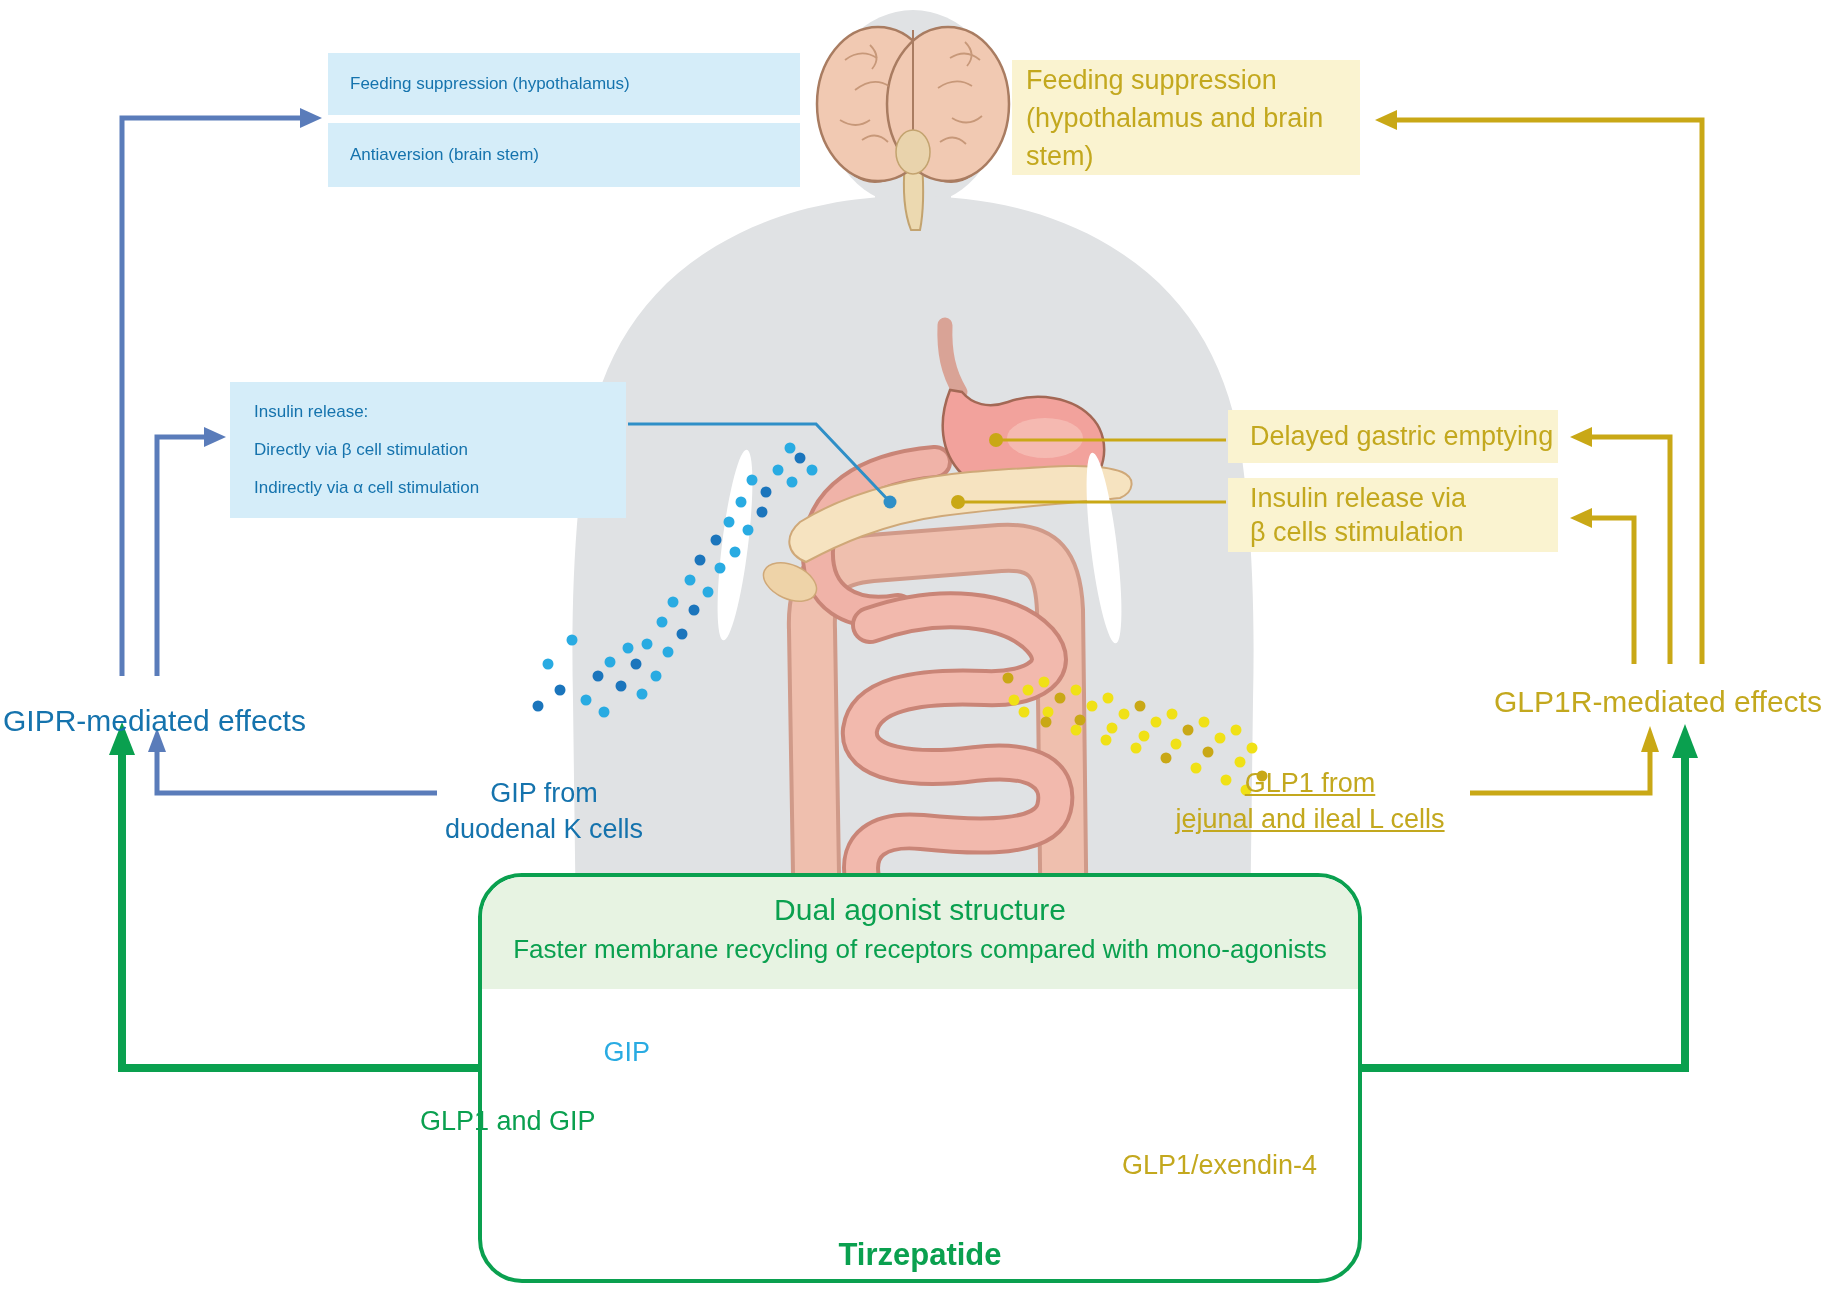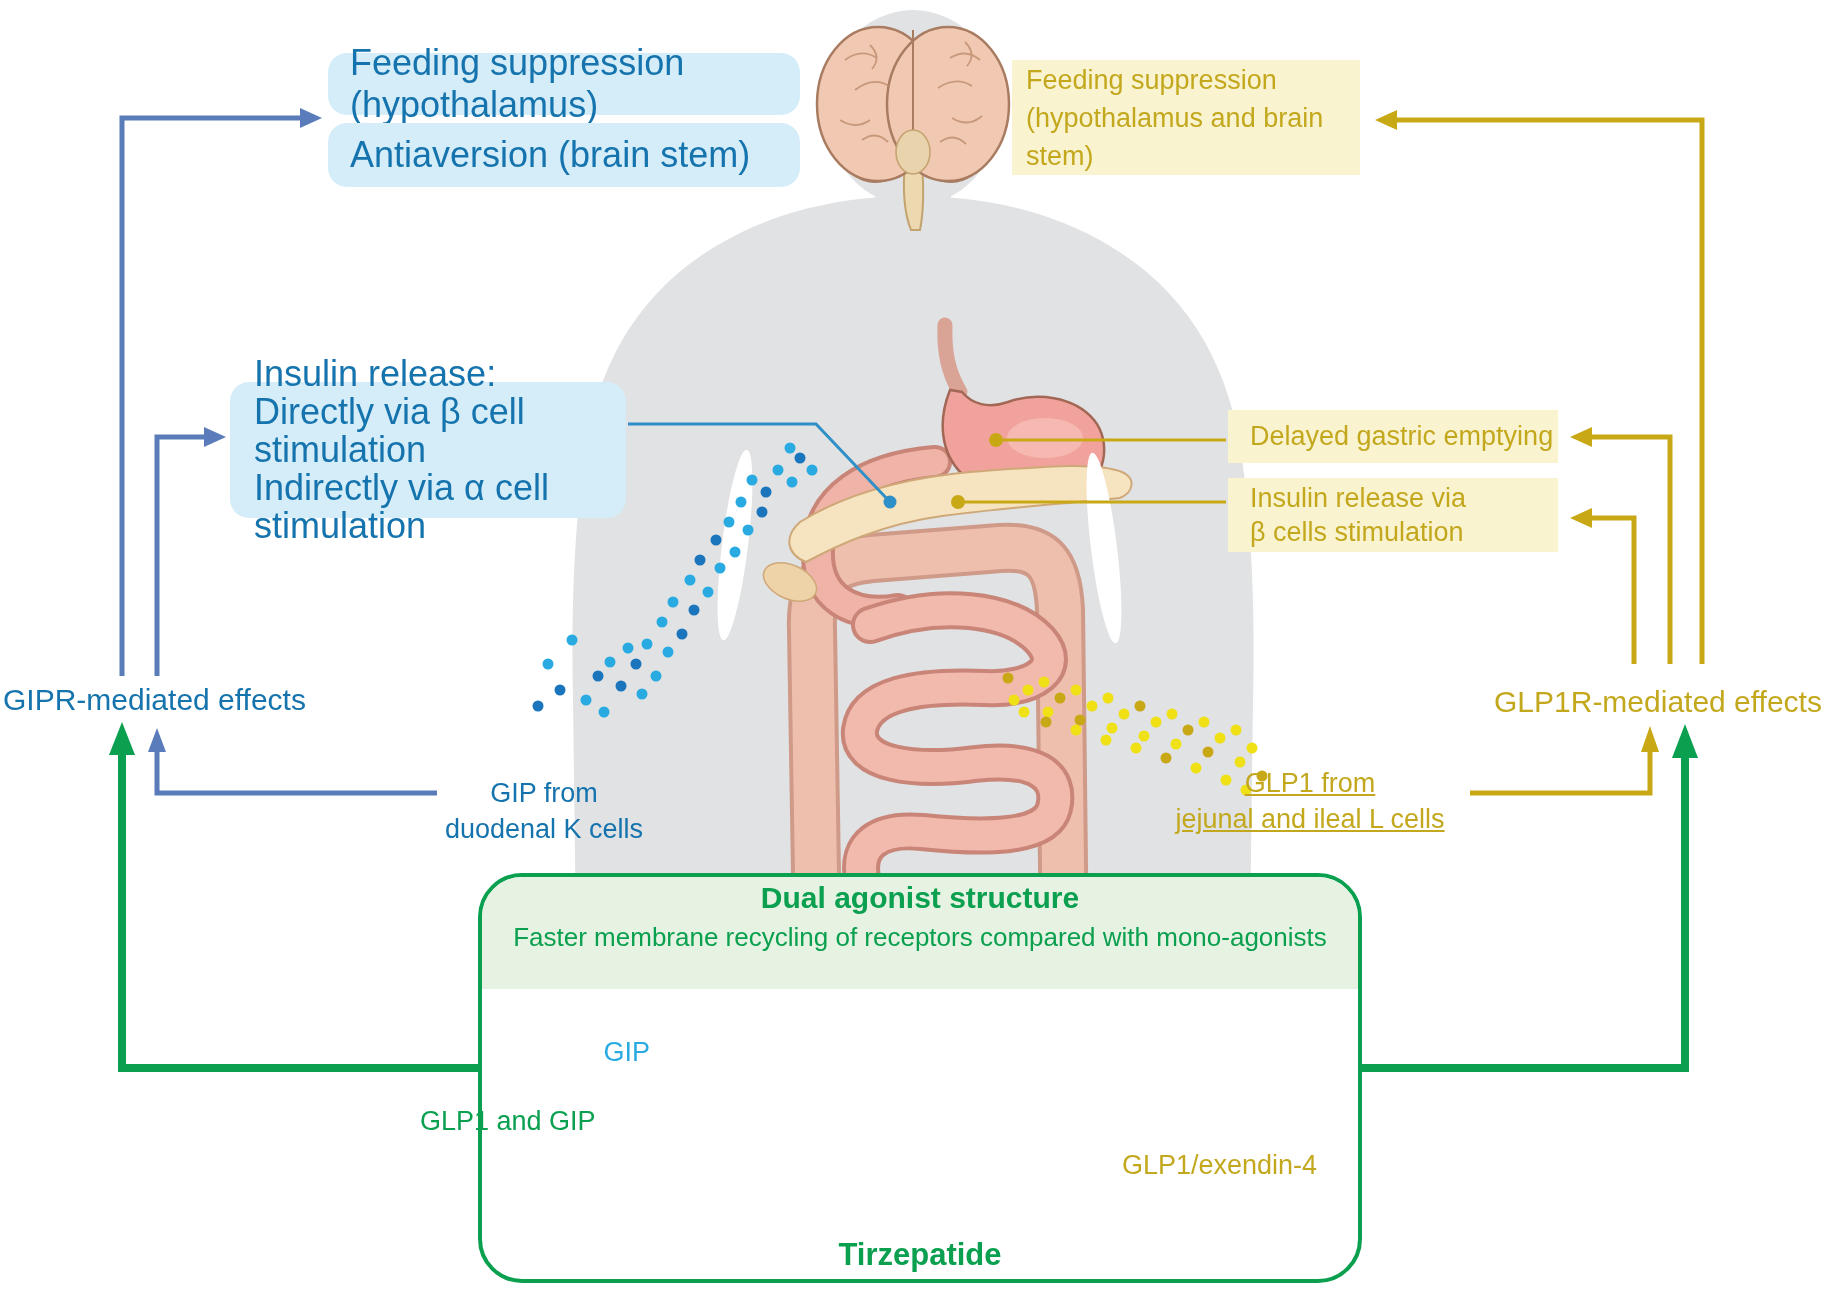--- a/index.html
+++ b/index.html
@@ -1,32 +1,32 @@
 <!DOCTYPE html>
 <html style="--blue_text: #1573ad; --blue_box_bg: #d5edf9; --slate_arrow: #5a7cba; --leader_blue: #2f8fc7; --cyan: #29abe2; --blue_dot_dark: #1b75bc; --gold_text: #c3a81e; --gold: #c9a816; --yellow_box_bg: #faf3d0; --yellow_dot: #f0e116; --green: #0aa04f; --green_dark_bead: #0f9748; --chain_green: #2aa648; --pale_green: #e7f3e2; --pale_yellow_seg: #f3e49c; --pale_yellow_tail: #f5eeb6; --chain_lightblue: #bee3f7; --chain_gray: #d4d5d7; --bead_gray: #e6e7e9; --body_gray: #e0e2e4;"><head>
 <meta charset="utf-8">
 <style>
   html,body{margin:0;padding:0;background:#fff;}
   #stage{position:relative;width:1827px;height:1305px;background:#fff;overflow:hidden;
          font-family:"Liberation Sans", sans-serif;}
   #gfx{position:absolute;left:0;top:0;}
   .abs{position:absolute;box-sizing:border-box;}
-  .bluebox{background:var(--blue_box_bg);color:var(--blue_text);font-size:36px;
-           display:flex;flex-direction:column;justify-content:center;border-radius:19px;}
+  .bluebox{background:var(--blue_box_bg);color:var(--blue_text);font-size:17px;
+           display:flex;flex-direction:column;justify-content:center;}
   .yellowbox{background:var(--yellow_box_bg);color:var(--gold_text);font-size:27px;
            display:flex;flex-direction:column;justify-content:center;}
-  .lbl-blue{color:var(--blue_text);font-size:30px;}
+  .lbl-blue{color:var(--blue_text);font-size:30px;margin-top:21px;}
   .lbl-gold{color:var(--gold_text);font-size:30px;}
   .src{font-size:27px;text-align:center;line-height:36px;}
   .src-blue{color:var(--blue_text);margin-top:10px;}
   .src-gold{color:var(--gold_text);}
   #dual-box{border:4px solid var(--green);border-radius:44px;background:#fff;}
   #dual-header{position:absolute;left:0;top:0;right:0;height:112px;background:var(--pale_green);
            border-radius:40px 40px 0 0;text-align:center;color:var(--green);}
-  #dual-title{font-size:30px;font-weight:bold;margin-top:4px;}
+  #dual-title{font-size:30px;font-weight:normal;margin-top:16px;}
   #dual-subtitle{font-size:26px;margin-top:7px;}
   .chain-lbl{font-size:27px;}
   .cl-cyan{color:var(--cyan);text-align:right;}
   .cl-green{color:var(--green);text-align:left;}
   .cl-gold{color:var(--gold_text);}
   #drug-name{font-size:31px;font-weight:bold;color:var(--green);text-align:center;}
   .l1{line-height:38px;}
 </style>
 <style>
   .body{fill:var(--body_gray);}

